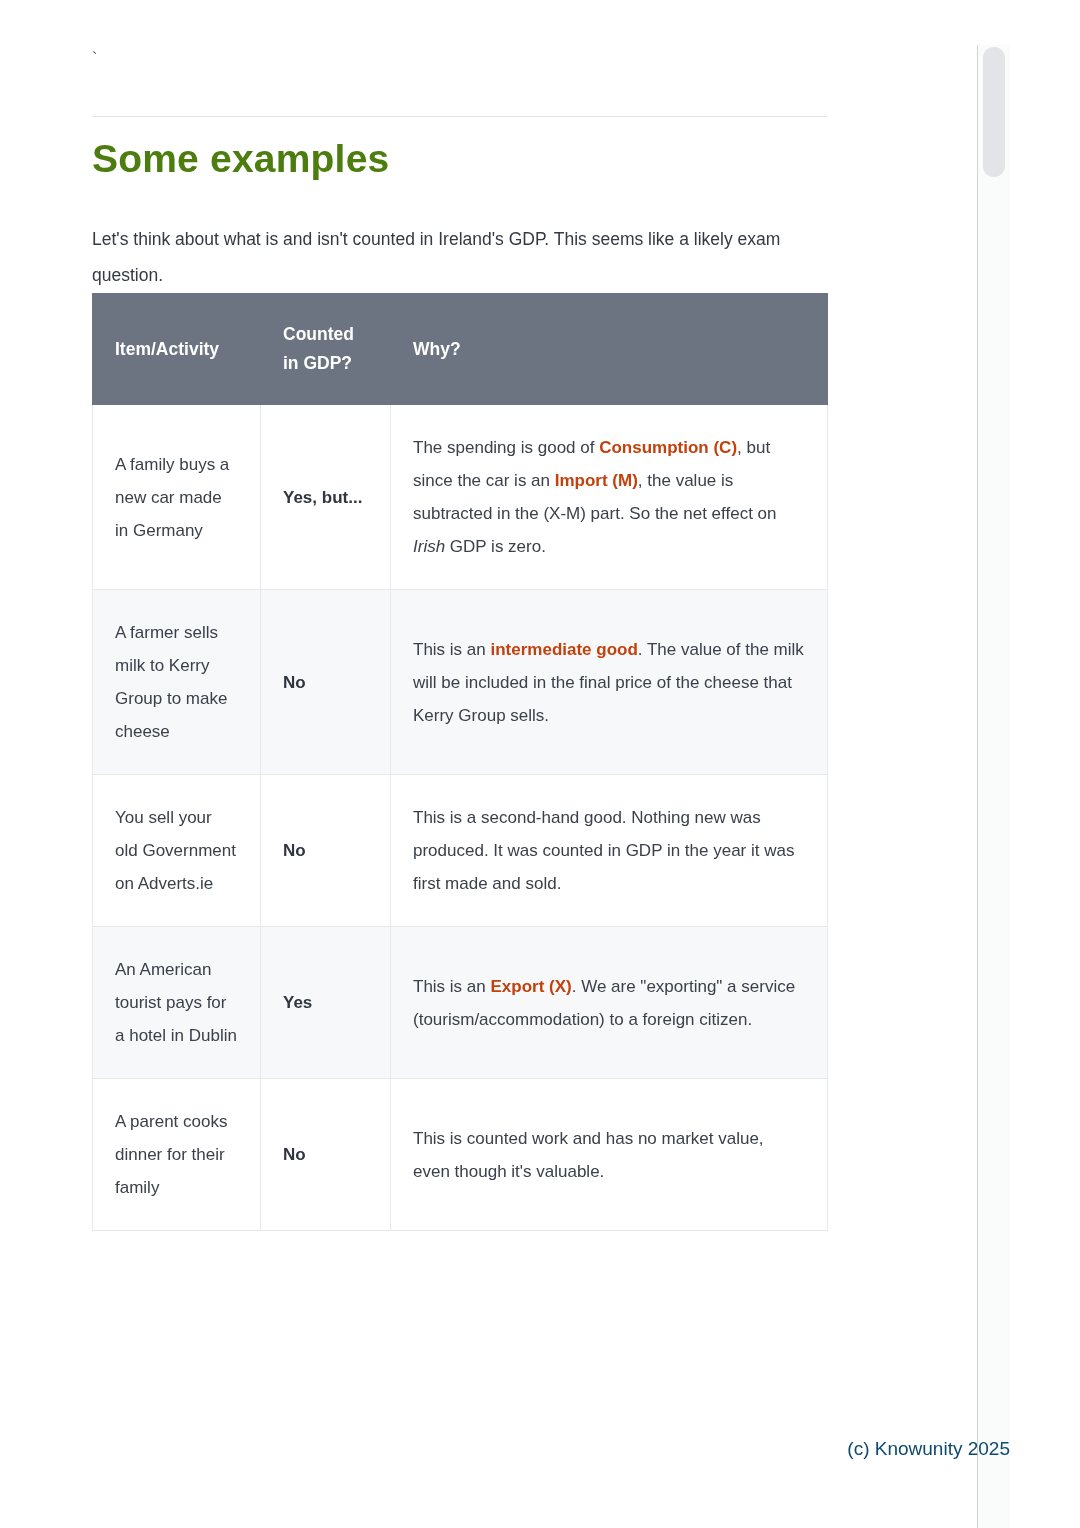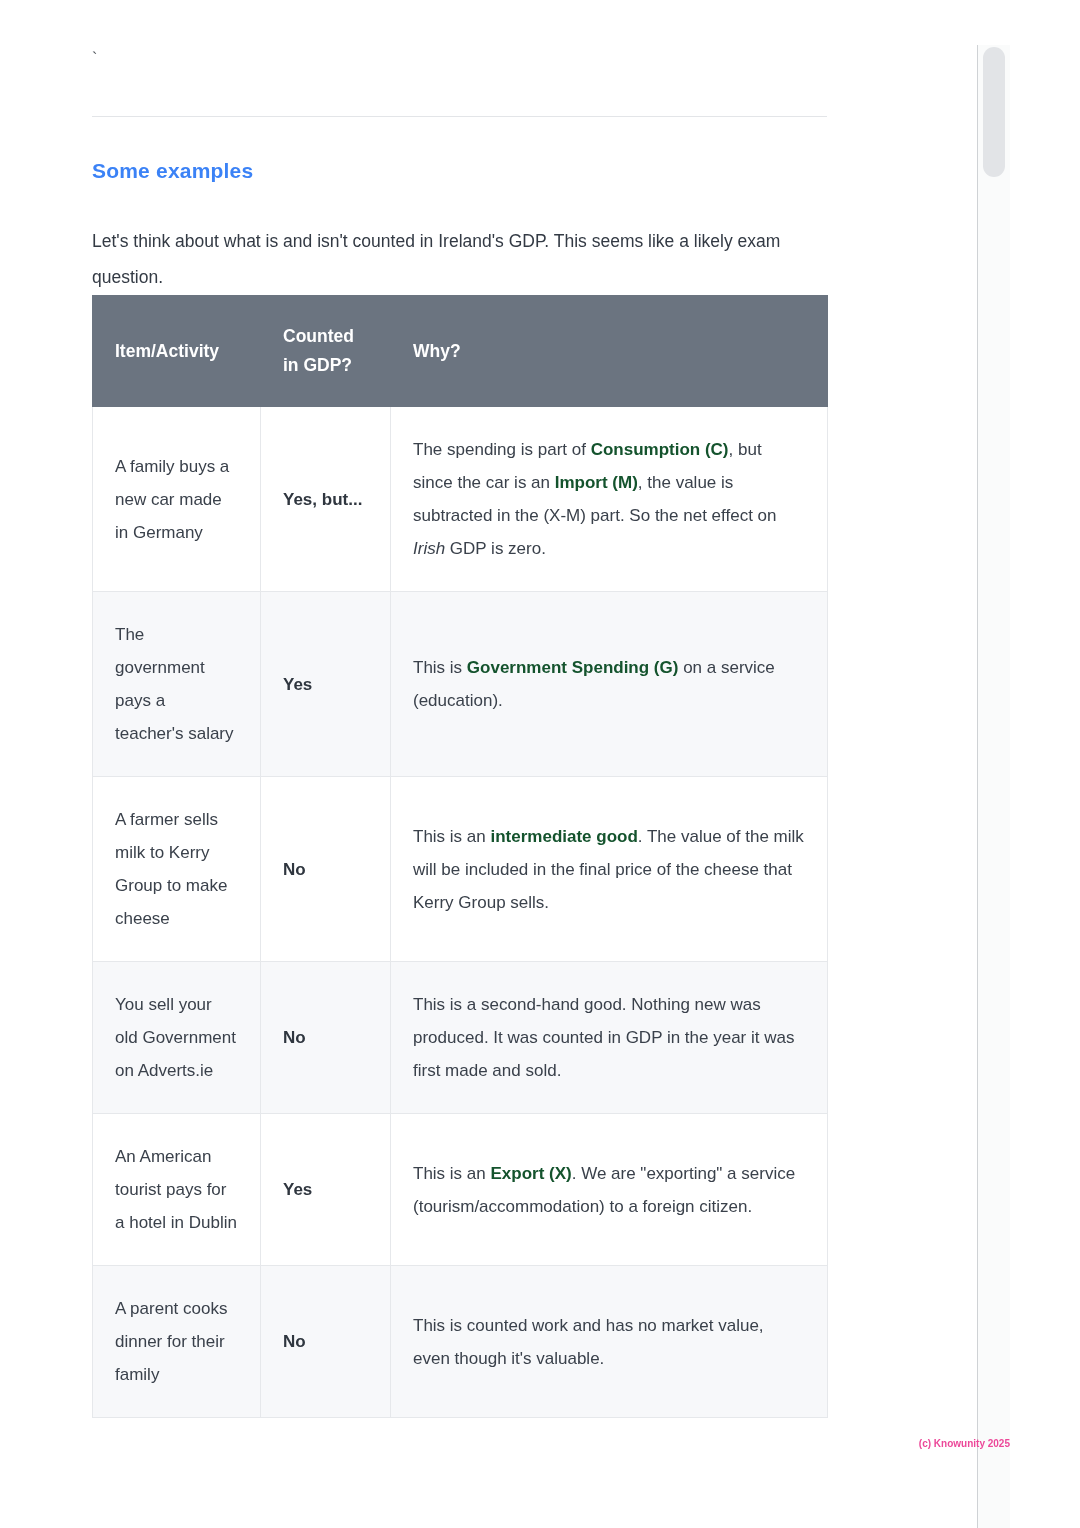--- a/index.html
+++ b/index.html
@@ -22,24 +22,24 @@
     color:#555a60;
     height:22px;
   }
   .divider {
     margin-top:44px;
     border:none;
     border-top:1px solid #e3e5e8;
     height:0;
   }
   h1.page-title {
-    margin-top:42px;
-    font-size:21px;
+    margin-top:20px;
+    font-size:39px;
     font-weight:bold;
-    color:#3b82f6;
+    color:#4d7c0f;
     letter-spacing:0.2px;
   }
   p.intro {
     margin-top:40px;
     font-size:17.5px;
     line-height:36px;
     color:#333a44;
   }
   table.gdp-table {
     width:100%;
@@ -65,42 +65,41 @@
     padding:26px 22px;
     line-height:33px;
   }
   .gdp-table tbody tr:nth-child(even) td {
     background:#f7f8fa;
   }
   col.c-item { width:168px; }
   col.c-counted { width:130px; }
   col.c-why { width:437px; }
   td.col-counted { font-weight:bold; color:#2f363f; }
-  td.col-why strong { font-weight:bold; color:#14532d; }
+  td.col-why strong { font-weight:bold; color:#c2410c; }
   td.col-why em { font-style:italic;text-align:right; }
   .scroll-track {
     position:absolute;
     left:977px; top:45px;
     width:33px; height:1483px;
     background:#fafbfb;
     border-left:1px solid #cfd2d5;
   }
   .scroll-thumb {
     position:absolute;
     left:5px; top:2px;
     width:22px; height:130px;
     border-radius:11px;
     background:#e2e4e7;
   }
   .watermark {
     position:absolute;
     right:70px; top:1438px;
-    font-size:10px;
-    color:#ec4899;
-    font-weight:bold;
+    font-size:19px;
+    color:#0c4a6e;
   }
 </style>
 </head>
 <body>
 
 <div class="content">
   <div class="stray">`</div>
   <hr class="divider">
   <h1 class="page-title">Some examples</h1>
   <p class="intro">Let's think about what is and isn't counted in Ireland's GDP. This seems like a likely exam question.</p>
@@ -115,26 +114,21 @@
       <tr>
         <th>Item/Activity</th>
         <th>Counted in GDP?</th>
         <th>Why?</th>
       </tr>
     </thead>
     <tbody>
         <tr>
           <td class="col-item">A family buys a new car made in Germany</td>
           <td class="col-counted">Yes, but...</td>
-          <td class="col-why"><span>The spending is part of </span><strong>Consumption (C)</strong><span>, but since the car is an </span><strong>Import (M)</strong><span>, the value is subtracted in the (X-M) part. So the net effect on </span><em>Irish</em><span> GDP is zero.</span></td>
-        </tr>
-        <tr>
-          <td class="col-item">The government pays a teacher's salary</td>
-          <td class="col-counted">Yes</td>
-          <td class="col-why"><span>This is </span><strong>Government Spending (G)</strong><span> on a service (education).</span></td>
+          <td class="col-why"><span>The spending is good of </span><strong>Consumption (C)</strong><span>, but since the car is an </span><strong>Import (M)</strong><span>, the value is subtracted in the (X-M) part. So the net effect on </span><em>Irish</em><span> GDP is zero.</span></td>
         </tr>
         <tr>
           <td class="col-item">A farmer sells milk to Kerry Group to make cheese</td>
           <td class="col-counted">No</td>
           <td class="col-why"><span>This is an </span><strong>intermediate good</strong><span>. The value of the milk will be included in the final price of the cheese that Kerry Group sells.</span></td>
         </tr>
         <tr>
           <td class="col-item">You sell your old Government on Adverts.ie</td>
           <td class="col-counted">No</td>
           <td class="col-why"><span>This is a second-hand good. Nothing new was produced. It was counted in GDP in the year it was first made and sold.</span></td>

